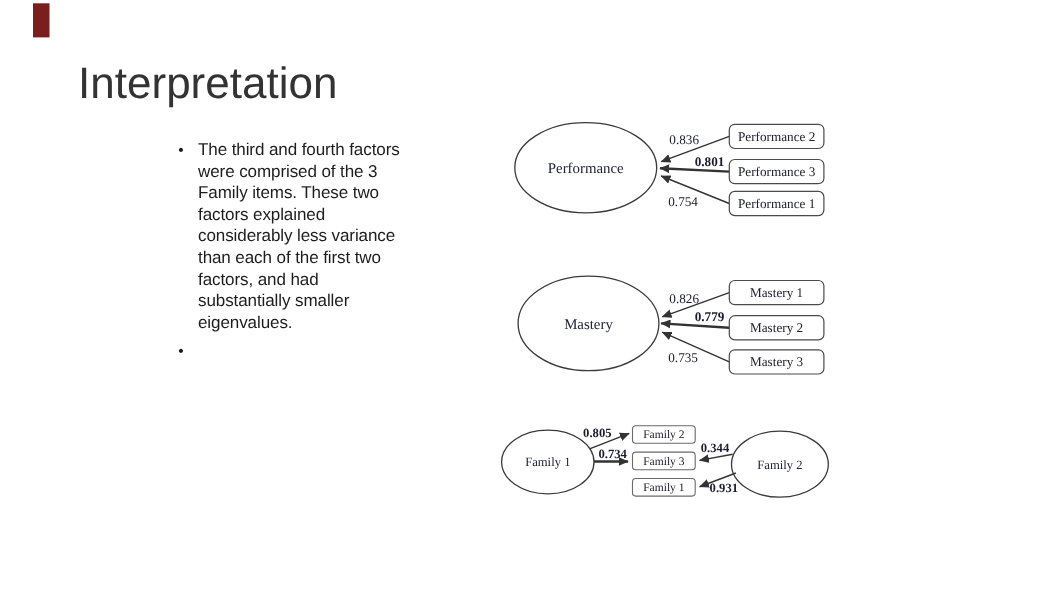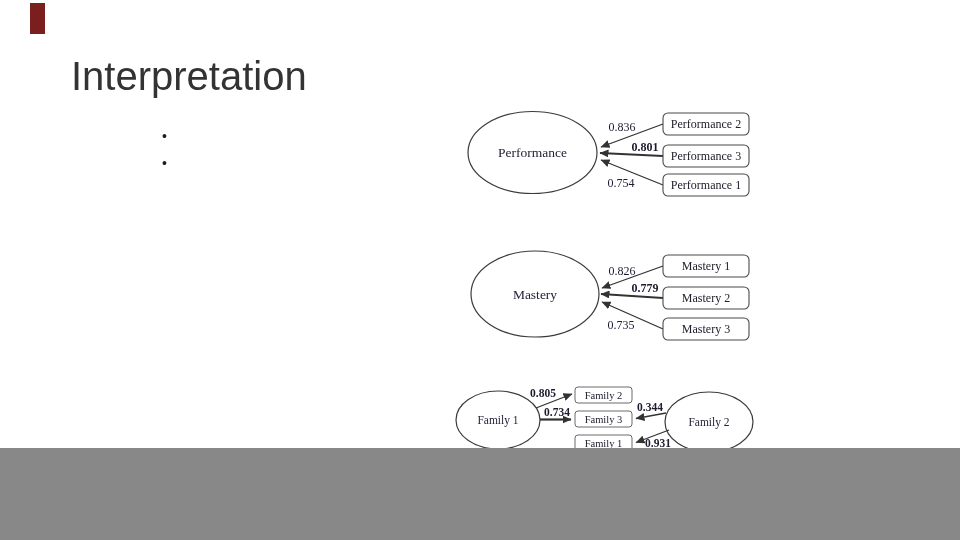--- a/index.html
+++ b/index.html
@@ -1,17 +1,17 @@
 <!DOCTYPE html>
 <html><head>
 <meta charset="utf-8">
 <style>
   html,body { margin:0; padding:0; background:#888; }
   .slide {
-    position:relative; width:960px; height:448px; background:#ffffff;
+    position:relative; width:960px; height:540px; background:#ffffff;
     overflow:hidden; font-family:"Liberation Sans", sans-serif;
   }
   .accent-bar {
     position:absolute; left:30px; top:3px; width:15px; height:31px;
     background:#7b1e1e;
   }
   .slide-title {
     position:absolute; left:71px; top:54px; margin:0;
     font-size:40px; font-weight:300; letter-spacing:0px;
     color:#333333; font-family:"Liberation Sans", sans-serif;
@@ -45,20 +45,29 @@
 
 <div class="slide">
 
   <div class="accent-bar"></div>
 
   <h1 class="slide-title">Interpretation</h1>
 
   <div class="bullets">
     <div class="bullet">
       <span class="dot">•</span>
+      <span class="btext">The third and fourth factors
+were comprised of the 3
+Family items. These two
+factors explained
+considerably less variance
+than each of the first two
+factors, and had
+substantially smaller
+eigenvalues.</span>
     </div>
     <div class="bullet">
       <span class="dot">•</span>
     </div>
   </div>
 
   <svg class="diagram" width="312" height="366" viewBox="450 100 312 366" xmlns="http://www.w3.org/2000/svg">
     <defs>
       <marker id="ah" markerUnits="userSpaceOnUse" markerWidth="10" markerHeight="8" refX="8.5" refY="4" orient="auto">
         <path d="M0,0 L9,4 L0,8 z" fill="#333333"></path>

